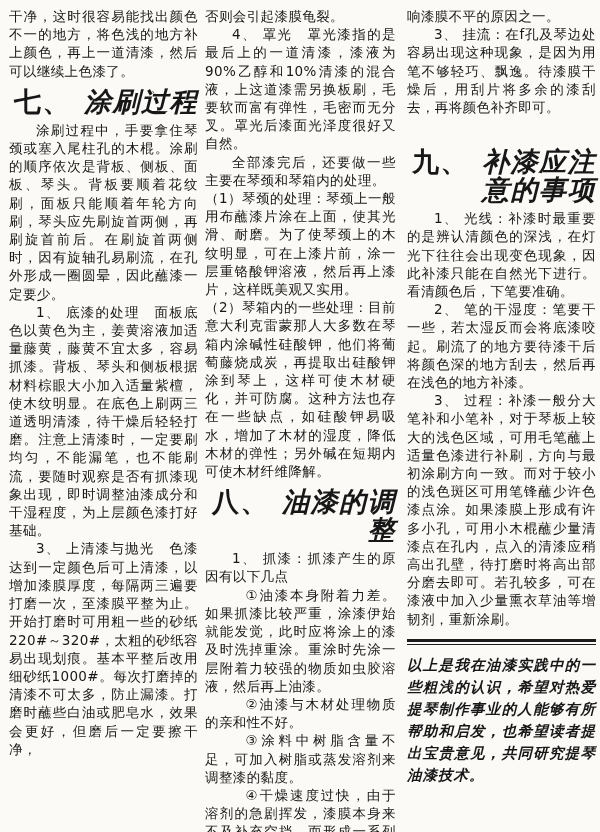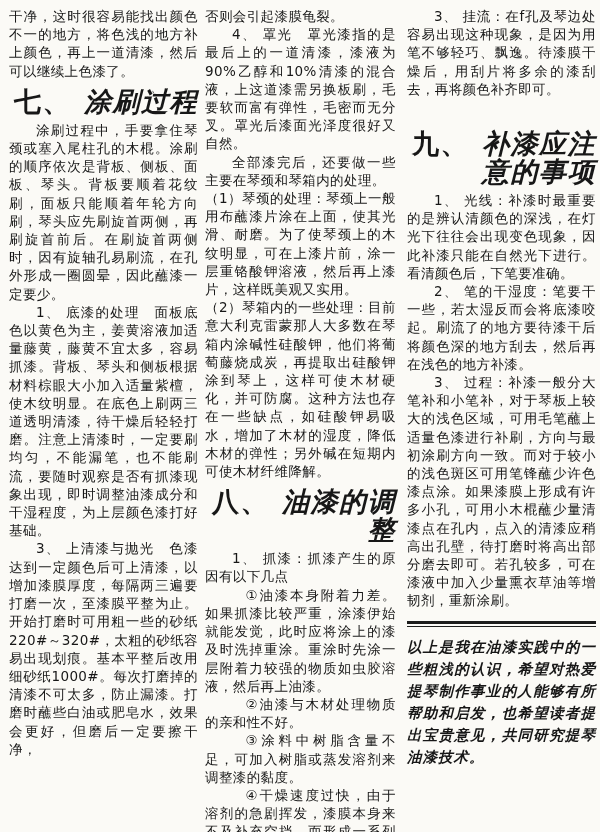--- a/index.html
+++ b/index.html
@@ -71,20 +71,21 @@
       <p class="flush">（2）琴箱内的一些处理：目前意大利克雷蒙那人大多数在琴箱内涂碱性硅酸钾，他们将葡萄藤烧成炭，再提取出硅酸钾涂到琴上，这样可使木材硬化，并可防腐。这种方法也存在一些缺点，如硅酸钾易吸水，增加了木材的湿度，降低木材的弹性；另外碱在短期内可使木材纤维降解。</p>
       <h2 class="heading"><span class="h-num">八、</span><span class="h-title">油漆的调整</span></h2>
       <p class="para">1、 抓漆：抓漆产生的原因有以下几点</p>
       <p class="para3">①油漆本身附着力差。如果抓漆比较严重，涂漆伊始就能发觉，此时应将涂上的漆及时洗掉重涂。重涂时先涂一层附着力较强的物质如虫胶溶液，然后再上油漆。</p>
       <p class="para3">②油漆与木材处理物质的亲和性不好。</p>
       <p class="para3">③涂料中树脂含量不足，可加入树脂或蒸发溶剂来调整漆的黏度。</p>
       <p class="para3">④干燥速度过快，由于溶剂的急剧挥发，漆膜本身来不及补充空挡，而形成一系列小孔。此时须要补漆。</p>
       <p class="para3">⑤油漆的表面张力也是影</p>
     </div>
   <div class="column" id="col-2">
+      <p class="cont">响漆膜不平的原因之一。</p>
       <p class="para">3、 挂流：在f孔及琴边处容易出现这种现象，是因为用笔不够轻巧、飘逸。待漆膜干燥后，用刮片将多余的漆刮去，再将颜色补齐即可。</p>
       <h2 class="heading hang"><span class="h-num">九、</span><span class="h-title">补漆应注意的事项</span></h2>
       <p class="para">1、 光线：补漆时最重要的是辨认清颜色的深浅，在灯光下往往会出现变色现象，因此补漆只能在自然光下进行。看清颜色后，下笔要准确。</p>
       <p class="para">2、 笔的干湿度：笔要干一些，若太湿反而会将底漆咬起。刷流了的地方要待漆干后将颜色深的地方刮去，然后再在浅色的地方补漆。</p>
       <p class="para">3、 过程：补漆一般分大笔补和小笔补，对于琴板上较大的浅色区域，可用毛笔蘸上适量色漆进行补刷，方向与最初涂刷方向一致。而对于较小的浅色斑区可用笔锋蘸少许色漆点涂。如果漆膜上形成有许多小孔，可用小木棍蘸少量清漆点在孔内，点入的清漆应稍高出孔壁，待打磨时将高出部分磨去即可。若孔较多，可在漆液中加入少量熏衣草油等增韧剂，重新涂刷。</p>
       <div class="double-rule"></div>
       <p class="note">以上是我在油漆实践中的一些粗浅的认识，希望对热爱提琴制作事业的人能够有所帮助和启发，也希望读者提出宝贵意见，共同研究提琴油漆技术。</p>
     </div>
   <span class="speck">﹑·</span>
 </div>

